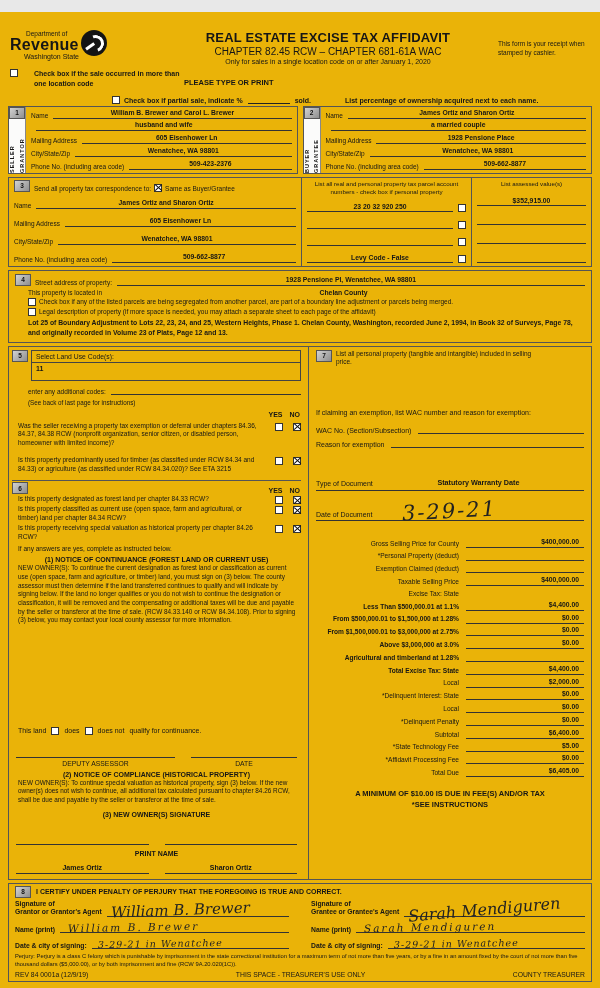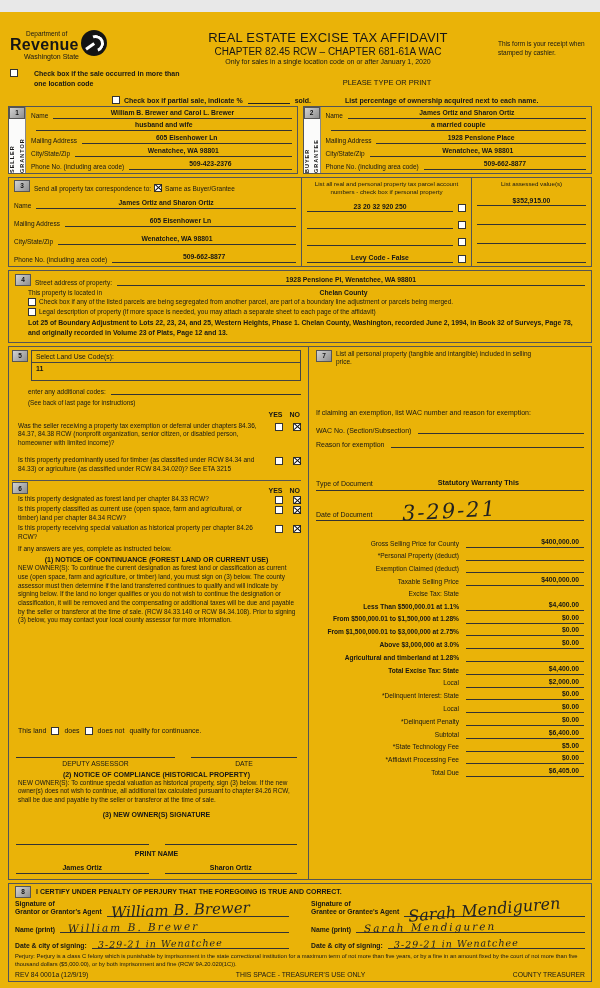--- a/index.html
+++ b/index.html
@@ -10,29 +10,29 @@
   .header{display:flex;margin:0 2px}
   .logo{width:148px;display:flex;align-items:flex-start}
   .dept{font-size:6.5px;margin-left:16px}
   .rev{font-size:16px;font-weight:bold;letter-spacing:.3px;line-height:1}
   .state{font-size:7px;margin-left:14px}
   .logo-mark{width:26px;height:26px;border-radius:50%;background:#141414;position:relative;margin-left:2px;flex:none}
   .logo-mark::after{content:"";position:absolute;left:6px;top:5px;width:11px;height:11px;border:3px solid #fff;
         border-left-color:transparent;border-bottom-color:transparent;border-radius:50%;transform:rotate(25deg)}
   .logo-mark::before{content:"";position:absolute;left:4px;top:15px;width:10px;height:2.5px;background:#fff;transform:rotate(-35deg)}
   .titleblock{flex:1;text-align:center}
-  .title{font-size:13px;font-weight:normal;letter-spacing:.2px}
+  .title{font-size:13px;font-weight:bold;letter-spacing:.2px}
   .subtitle{font-size:10px;margin-top:1px}
   .warning{font-size:7.5px;font-weight:bold;margin-top:2px}
   .note{font-size:7px;margin-top:1px}
   .receipt{width:92px;font-size:6.5px;padding-top:10px;line-height:1.35}
   
   .locrow{display:flex;align-items:flex-start;margin:4px 2px 0}
   .loctext{font-weight:bold;font-size:7px;margin-left:16px;width:150px;line-height:1.4}
-  .typeprint{flex:1;text-align:center;font-weight:normal;font-size:7.5px;padding-top:9px}
+  .typeprint{flex:1;text-align:left;font-weight:bold;font-size:7.5px;padding-top:9px}
   
   .partialrow{display:flex;align-items:flex-end;margin:6px 6px 2px 104px;font-size:7px;font-weight:bold}
   .partialrow .cb{margin-right:4px}
   .pline{width:42px;border-bottom:1px solid #222;margin:0 5px;height:8px}
   .ownote{margin-left:34px}
   
   .cb{width:8px;height:8px;border:1px solid #333;display:inline-block;position:relative;flex:none;background:#fff;box-sizing:border-box}
   .ck::before,.ck::after{content:"";position:absolute;top:2.6px;left:-1px;width:9px;height:1.2px;background:#111}
   .ck::before{transform:rotate(42deg)}.ck::after{transform:rotate(-42deg)}
   .badge{width:14px;height:10px;background:linear-gradient(135deg,#d2d2d2,#8e8e8e);border:1px solid #555;color:#111;
@@ -424,21 +424,21 @@
         <span class="wl">WAC No. (Section/Subsection)</span>
         <span class="wline"></span>
       </div>
       <div class="wacrow" style="margin-top:5px">
         <span class="wl">Reason for exemption</span>
         <span class="wline"></span>
       </div>
       <div style="height:30px"></div>
       <div class="typerow">
         <span class="wl">Type of Document</span>
-        <span class="tv">Statutory Warranty This</span>
+        <span class="tv">Statutory Warranty Date</span>
       </div>
       <div class="daterow">
         <span class="wl" style="padding-bottom:2px">Date of Document</span>
         <span class="bigdate hand">3-29-21</span>
       </div>
       <div class="fees">
         <div class="frow">
             <span class="flab">Gross Selling Price for County</span>
             <span class="fval">$400,000.00</span>
           </div>
@@ -507,20 +507,24 @@
             <span class="fval">$5.00</span>
           </div>
         <div class="frow">
             <span class="flab">*Affidavit Processing Fee</span>
             <span class="fval">$0.00</span>
           </div>
         <div class="frow">
             <span class="flab">Total Due</span>
             <span class="fval">$6,405.00</span>
           </div>
+      </div>
+      <div class="minnote">
+        <div>A MINIMUM OF $10.00 IS DUE IN FEE(S) AND/OR TAX</div>
+        <div>*SEE INSTRUCTIONS</div>
       </div>
       <div class="spacer"></div>
     </div>
   </div>
 
   <div class="s8">
     <div class="certrow">
       <span class="badge">8</span>
       <span class="cert">I CERTIFY UNDER PENALTY OF PERJURY THAT THE FOREGOING IS TRUE AND CORRECT.</span>
     </div>

